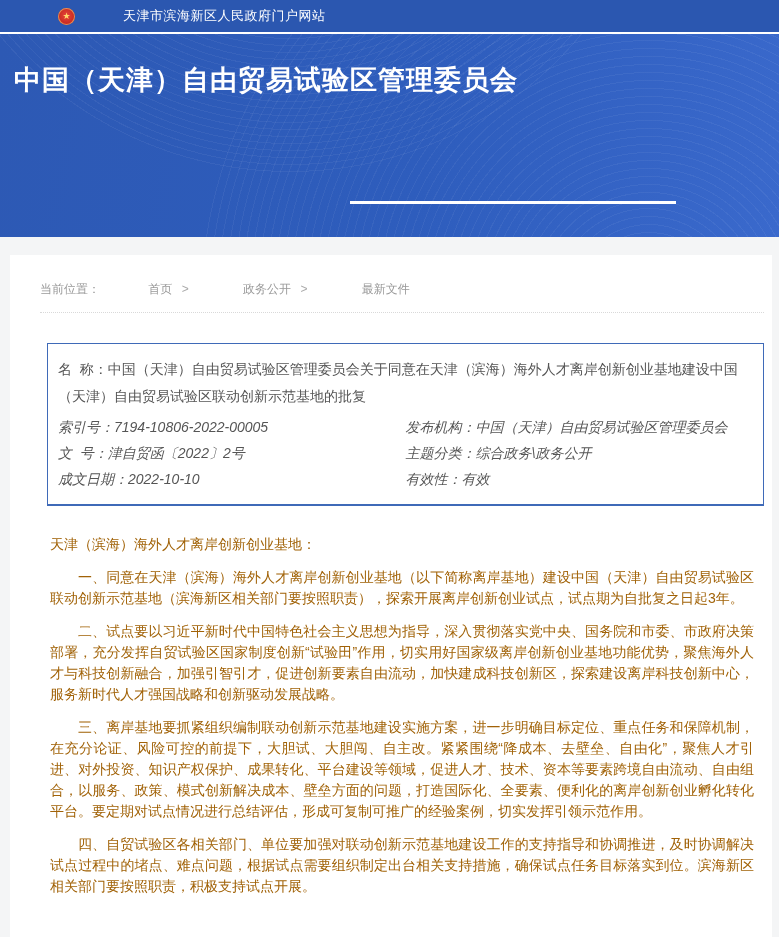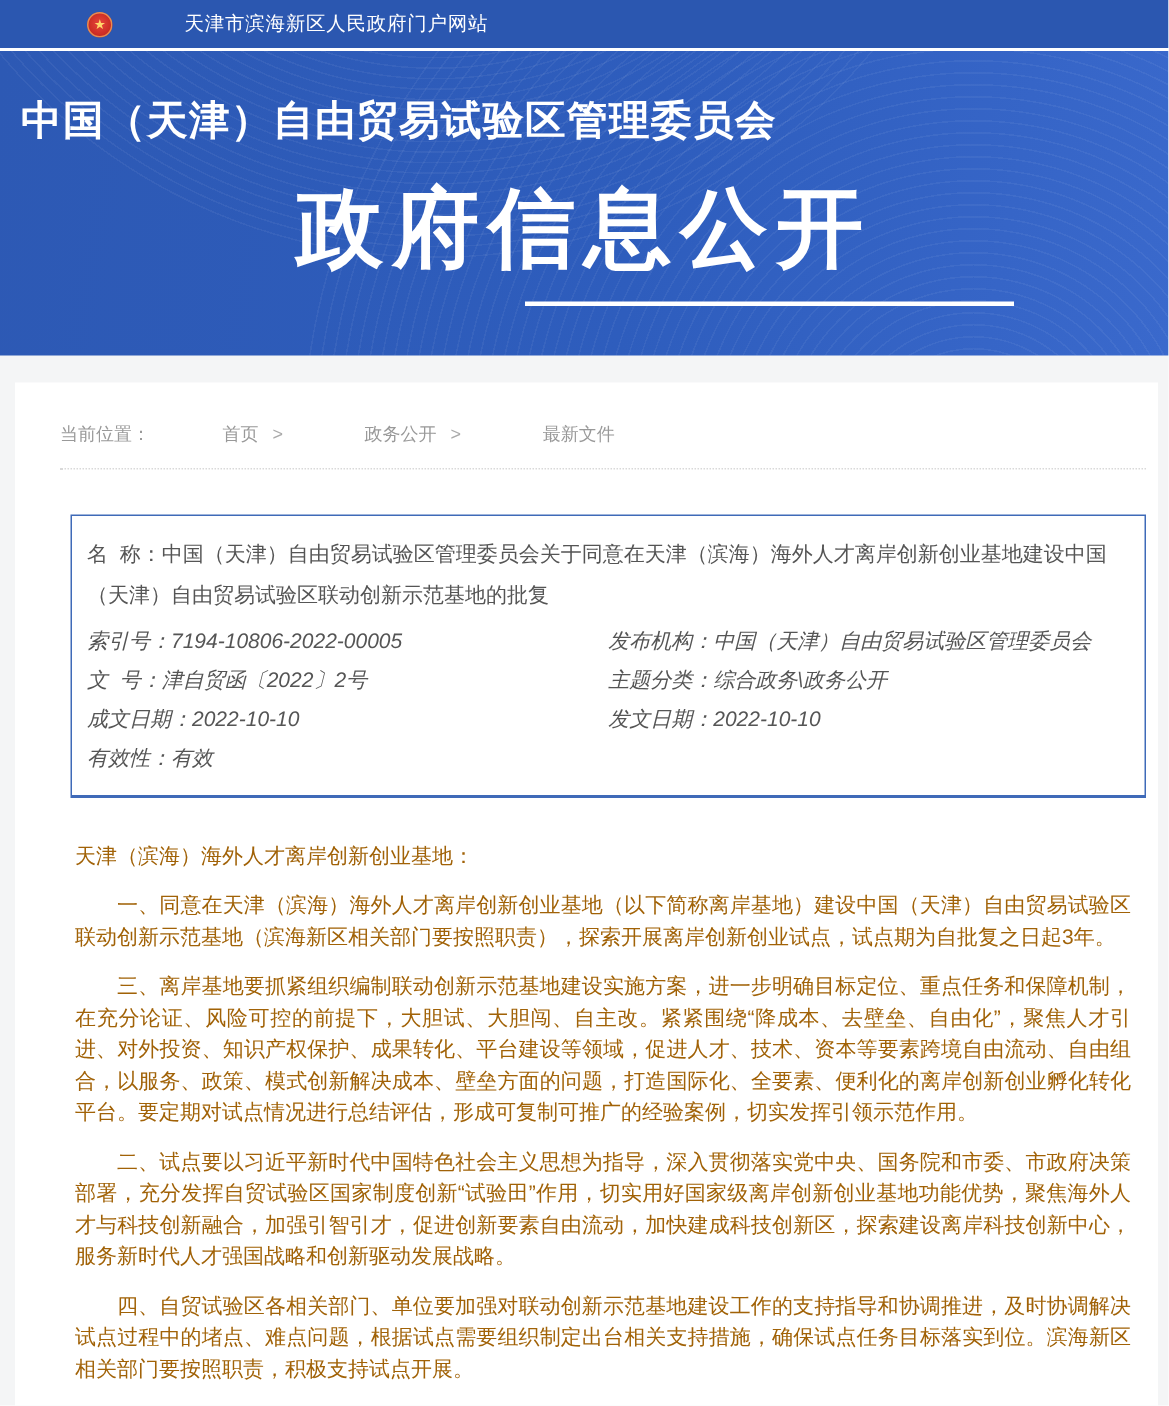--- a/index.html
+++ b/index.html
@@ -99,21 +99,20 @@
       </span>
     <a class="site-link" href="#">天津市滨海新区人民政府门户网站</a>
   </header>
 
   <div class="topbar-divider"></div>
 
   <section class="banner">
     <div class="arc arc1"></div>
     <div class="arc arc2"></div>
     <h1 class="org-name">中国（天津）自由贸易试验区管理委员会</h1>
-    <div class="page-title">政府信息公开</div>
     <div class="title-underline"></div>
   </section>
 
   <main class="card">
 
     <nav class="breadcrumb">
       <span>当前位置：</span>
       <a href="#">首页</a>
       <span class="sep">&gt;</span>
       <a href="#">政务公开</a>
@@ -137,31 +136,28 @@
         <div class="meta-cell">
           <span class="lbl">文  号：</span><span class="val">津自贸函〔2022〕2号</span>
         </div>
         <div class="meta-cell">
           <span class="lbl">主题分类：</span><span class="val">综合政务\政务公开</span>
         </div>
         <div class="meta-cell">
           <span class="lbl">成文日期：</span><span class="val">2022-10-10</span>
         </div>
         <div class="meta-cell">
-          <span class="lbl">发文日期：</span><span class="val">2022-10-10</span>
-        </div>
-        <div class="meta-cell">
           <span class="lbl">有效性：</span><span class="val">有效</span>
         </div>
       </div>
     </div>
 
     <article class="doc-body">
       <p class="no-indent">天津（滨海）海外人才离岸创新创业基地：</p>
       <p>一、同意在天津（滨海）海外人才离岸创新创业基地（以下简称离岸基地）建设中国（天津）自由贸易试验区联动创新示范基地（滨海新区相关部门要按照职责），探索开展离岸创新创业试点，试点期为自批复之日起3年。</p>
+      <p>二、试点要以习近平新时代中国特色社会主义思想为指导，深入贯彻落实党中央、国务院和市委、市政府决策部署，充分发挥自贸试验区国家制度创新“试验田”作用，切实用好国家级离岸创新创业基地功能优势，聚焦海外人才与科技创新融合，加强引智引才，促进创新要素自由流动，加快建成科技创新区，探索建设离岸科技创新中心，服务新时代人才强国战略和创新驱动发展战略。</p>
       <p>三、离岸基地要抓紧组织编制联动创新示范基地建设实施方案，进一步明确目标定位、重点任务和保障机制，在充分论证、风险可控的前提下，大胆试、大胆闯、自主改。紧紧围绕“降成本、去壁垒、自由化”，聚焦人才引进、对外投资、知识产权保护、成果转化、平台建设等领域，促进人才、技术、资本等要素跨境自由流动、自由组合，以服务、政策、模式创新解决成本、壁垒方面的问题，打造国际化、全要素、便利化的离岸创新创业孵化转化平台。要定期对试点情况进行总结评估，形成可复制可推广的经验案例，切实发挥引领示范作用。</p>
-      <p>二、试点要以习近平新时代中国特色社会主义思想为指导，深入贯彻落实党中央、国务院和市委、市政府决策部署，充分发挥自贸试验区国家制度创新“试验田”作用，切实用好国家级离岸创新创业基地功能优势，聚焦海外人才与科技创新融合，加强引智引才，促进创新要素自由流动，加快建成科技创新区，探索建设离岸科技创新中心，服务新时代人才强国战略和创新驱动发展战略。</p>
       <p>四、自贸试验区各相关部门、单位要加强对联动创新示范基地建设工作的支持指导和协调推进，及时协调解决试点过程中的堵点、难点问题，根据试点需要组织制定出台相关支持措施，确保试点任务目标落实到位。滨海新区相关部门要按照职责，积极支持试点开展。</p>
 
     </article>
 
   </main>
 </div>
 
 </body></html>

